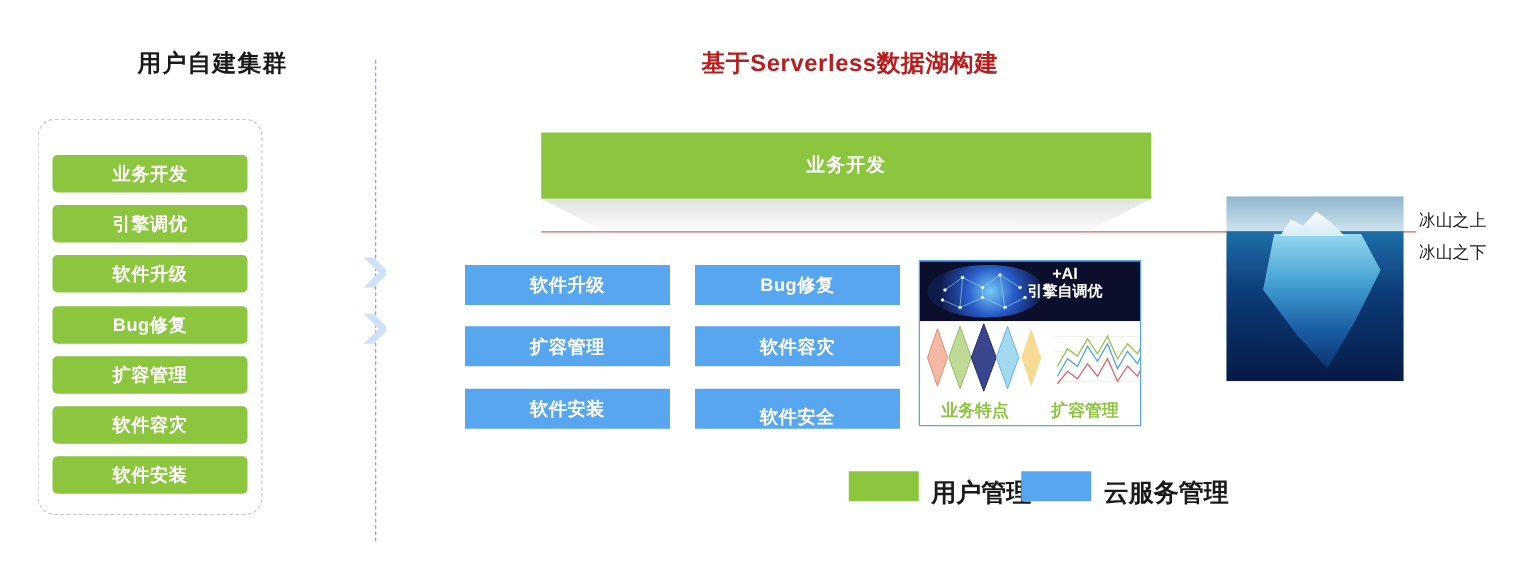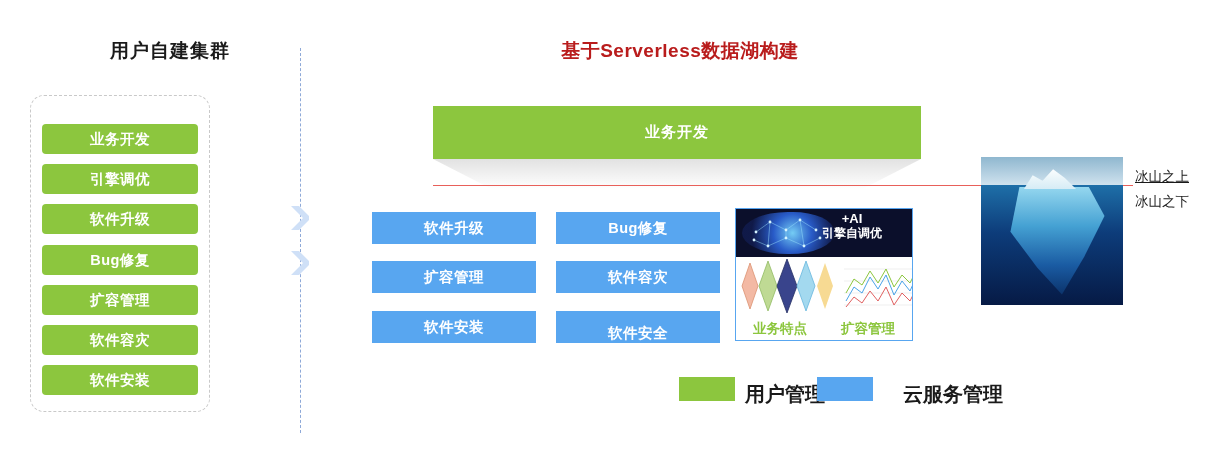--- a/index.html
+++ b/index.html
@@ -416,21 +416,21 @@
       <div>扩容管理</div>
     </div>
   </div>
 
   <div class="iceberg">
     <div class="ice-sky"></div>
     <div class="ice-sea"></div>
     <div class="ice-body"></div>
     <div class="ice-top"></div>
   </div>
-  <div class="ice-label" style="left:1135px; top:168px;text-decoration:underline;">冰山之上</div>
+  <div class="ice-label" style="left:1135px; top:168px;">冰山之上</div>
   <div class="ice-label" style="left:1135px; top:193px;">冰山之下</div>
 
   <div class="legend-swatch" style="left:679px; top:377px; background:#8cc63e;"></div>
   <div class="legend-text" style="left:745px; top:381px;">用户管理</div>
   <div class="legend-swatch" style="left:817px; top:377px; background:#58a6f0;"></div>
-  <div class="legend-text" style="left:883px; top:381px;margin-left:20px;">云服务管理</div>
+  <div class="legend-text" style="left:883px; top:381px;">云服务管理</div>
 
 </div>
 
 </body></html>

